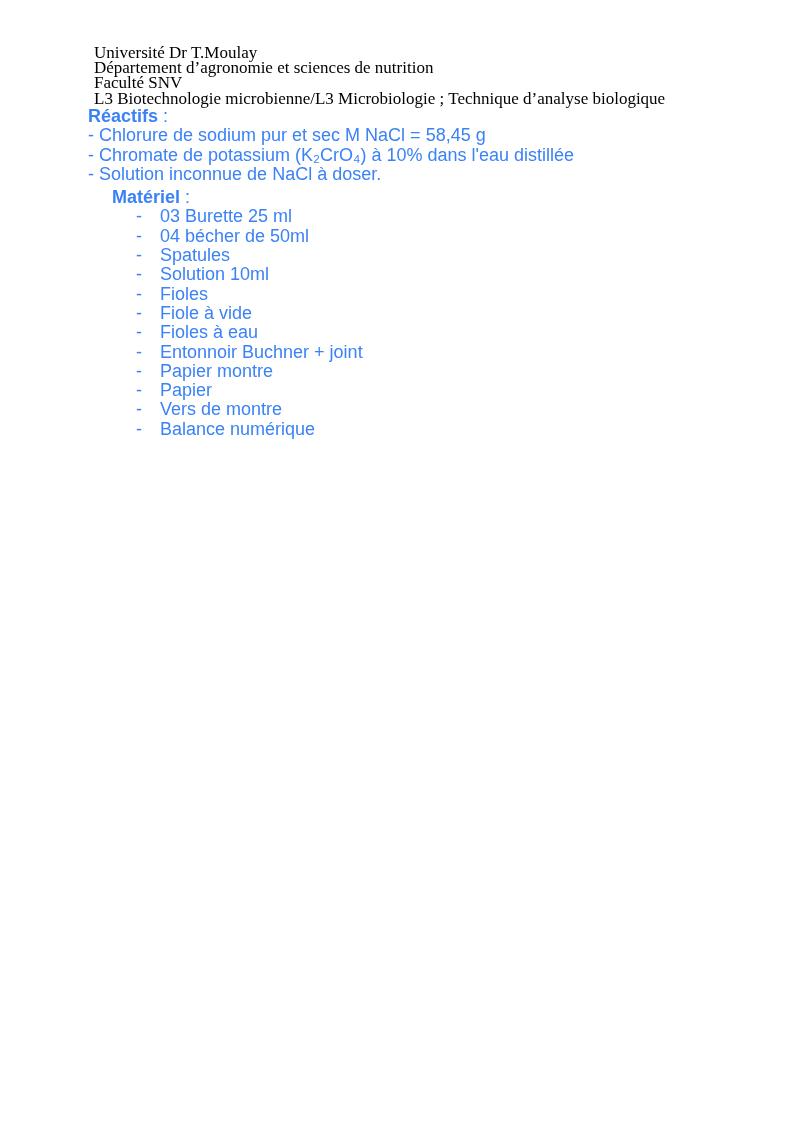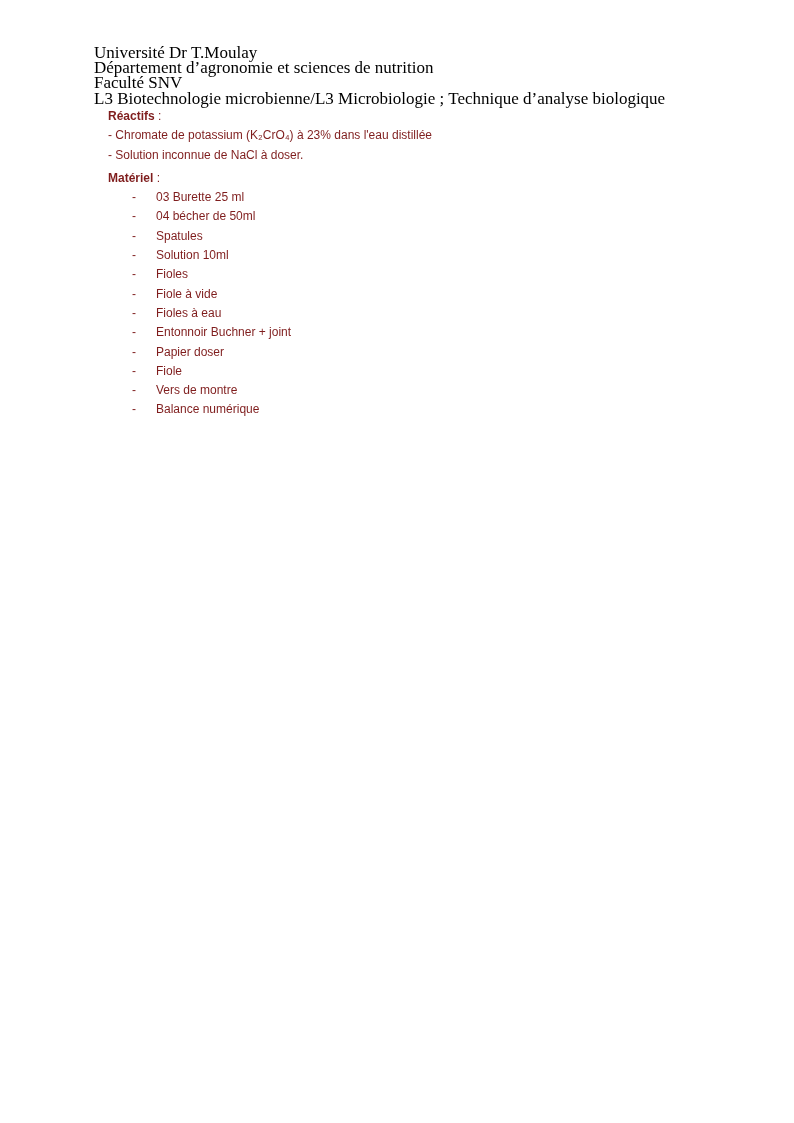--- a/index.html
+++ b/index.html
@@ -27,30 +27,30 @@
   }
   .logo {
     position: absolute;
     left: 598px;
     top: 40px;
     width: 190px;
     height: 80px;
   }
   .body-col {
     position: absolute;
-    left: 108px;
+    left: 88px;
     top: 107px;
     width: 630px;
-    font-size: 12px;
+    font-size: 18px;
     line-height: 19.3px;
-    color: #7f1d1d;
+    color: #3b82f6;
   }
   .section-title { font-weight: bold; }
   .section-colon { font-weight: normal; }
-  .materiel-block { margin-top: 4px; }
+  .materiel-block { margin-top: 4px; margin-left: 24px; }
   .mat-item { display: flex; padding-left: 24px; }
   .mat-marker { width: 24px; flex: none; }
   .reactif-item { white-space: nowrap; }
 </style>
 </head>
 <body>
 
 <div class="page">
 
 
@@ -58,21 +58,22 @@
     <div>Université Dr T.Moulay</div>
     <div>Département d’agronomie et sciences de nutrition</div>
     <div>Faculté SNV</div>
     <div>L3 Biotechnologie microbienne/L3 Microbiologie ; Technique d’analyse biologique</div>
   </div>
 
   <div class="body-col">
 
     <div>
       <div><span class="section-title">Réactifs</span><span class="section-colon"> :</span></div>
-      <div class="reactif-item">- Chromate de potassium (K₂CrO₄) à 23% dans l'eau distillée</div>
+      <div class="reactif-item">- Chlorure de sodium pur et sec M NaCl = 58,45 g</div>
+      <div class="reactif-item">- Chromate de potassium (K₂CrO₄) à 10% dans l'eau distillée</div>
       <div class="reactif-item">- Solution inconnue de NaCl à doser.</div>
     </div>
 
     <div class="materiel-block">
       <div><span class="section-title">Matériel</span><span class="section-colon"> :</span></div>
 
       <div class="mat-item">
           <span class="mat-marker">-</span>
           <span>03 Burette 25 ml</span>
         </div>
@@ -99,25 +100,25 @@
       <div class="mat-item">
           <span class="mat-marker">-</span>
           <span>Fioles à eau</span>
         </div>
       <div class="mat-item">
           <span class="mat-marker">-</span>
           <span>Entonnoir Buchner + joint</span>
         </div>
       <div class="mat-item">
           <span class="mat-marker">-</span>
-          <span>Papier doser</span>
+          <span>Papier montre</span>
         </div>
       <div class="mat-item">
           <span class="mat-marker">-</span>
-          <span>Fiole</span>
+          <span>Papier</span>
         </div>
       <div class="mat-item">
           <span class="mat-marker">-</span>
           <span>Vers de montre</span>
         </div>
       <div class="mat-item">
           <span class="mat-marker">-</span>
           <span>Balance numérique</span>
         </div>
     </div>

